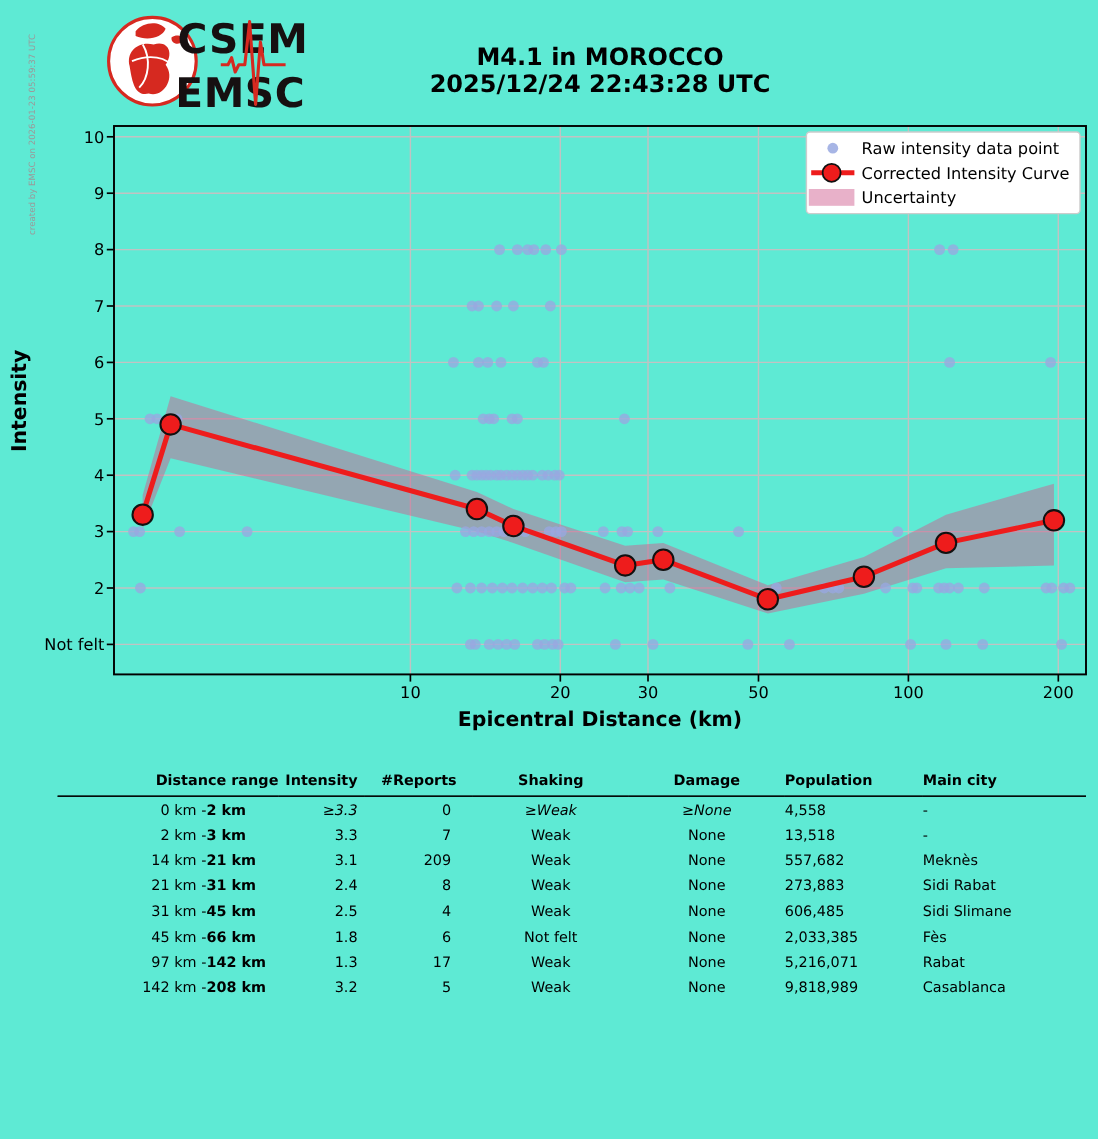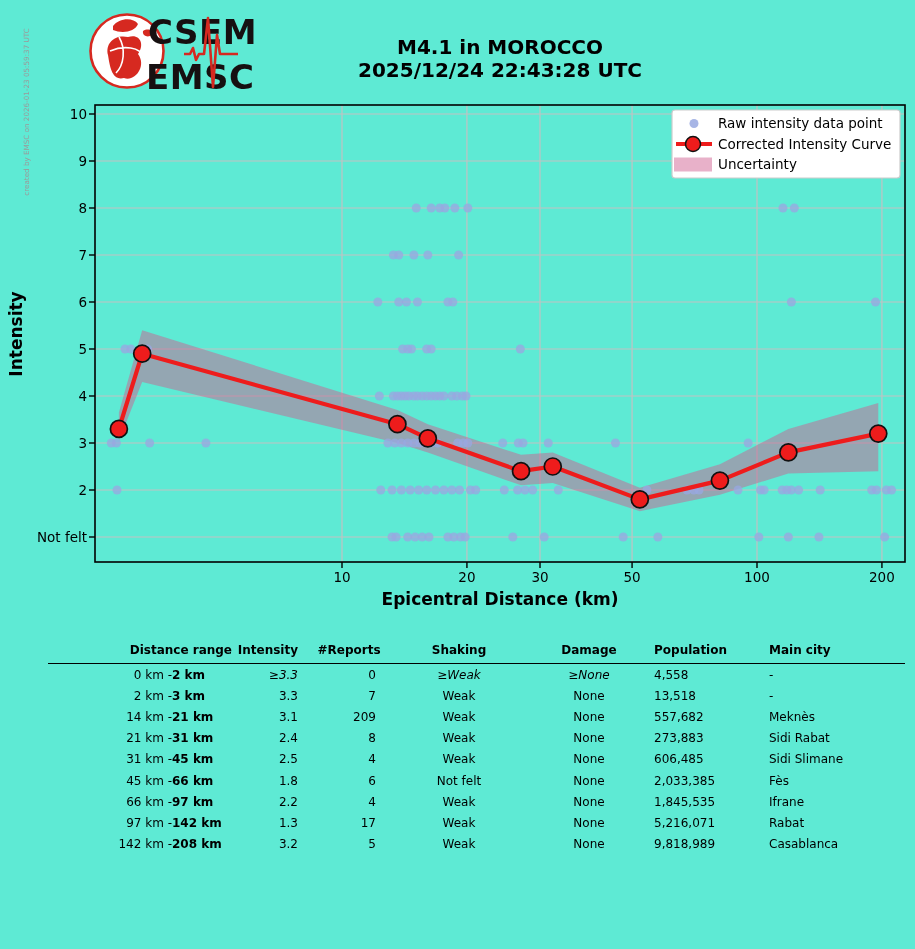--- a/index.html
+++ b/index.html
@@ -316,29 +316,20 @@
           <tr>
             <td class="c0"><span class="dr-a">45 km -</span><span class="dr-b">66 km</span></td>
             <td class="c1">1.8</td>
             <td class="c2">6</td>
             <td class="c3">Not felt</td>
             <td class="c4">None</td>
             <td class="c5">2,033,385</td>
             <td class="c6">Fès</td>
           </tr>
           <tr>
-            <td class="c0"><span class="dr-a">66 km -</span><span class="dr-b">97 km</span></td>
-            <td class="c1">2.2</td>
-            <td class="c2">4</td>
-            <td class="c3">Weak</td>
-            <td class="c4">None</td>
-            <td class="c5">1,845,535</td>
-            <td class="c6">Ifrane</td>
-          </tr>
-          <tr>
             <td class="c0"><span class="dr-a">97 km -</span><span class="dr-b">142 km</span></td>
             <td class="c1">1.3</td>
             <td class="c2">17</td>
             <td class="c3">Weak</td>
             <td class="c4">None</td>
             <td class="c5">5,216,071</td>
             <td class="c6">Rabat</td>
           </tr>
           <tr>
             <td class="c0"><span class="dr-a">142 km -</span><span class="dr-b">208 km</span></td>

